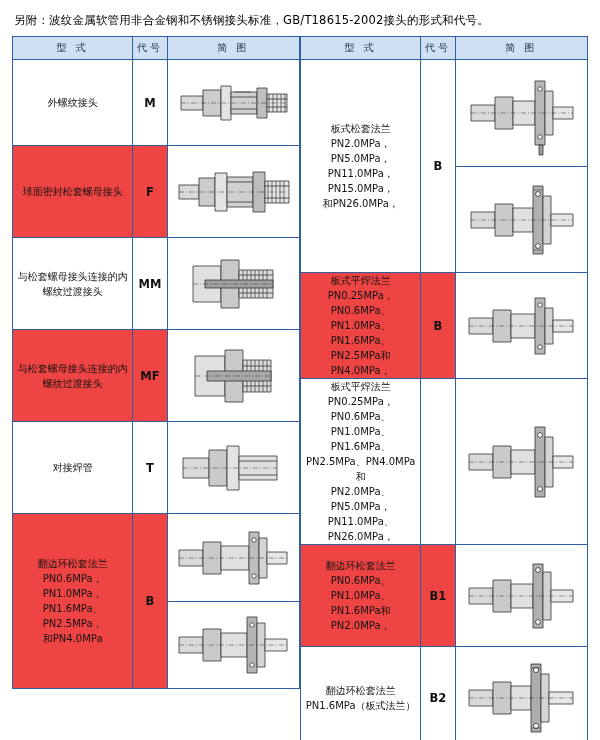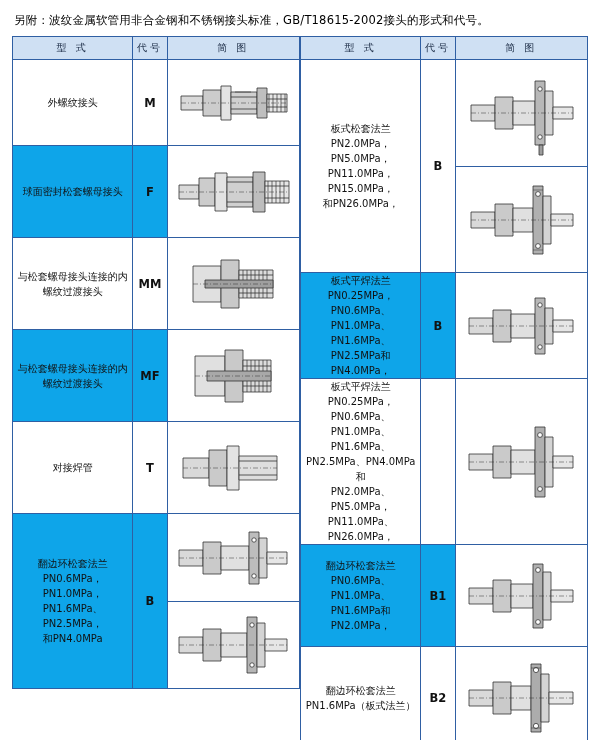--- a/index.html
+++ b/index.html
@@ -79,21 +79,21 @@
   td.code {
     font-size: 11.5px;
     font-weight: bold;
     color: #111;
   }
   td.pic {
     background: #ffffff;
     padding: 0;
   }
   .tint {
-    background: #0ea5e9;
+    background: #ef4444;
   }
   .figwrap {
     display: flex;
     align-items: center;
     justify-content: center;
     height: 100%;
   }
   svg { display: block; }
 </style>
 </head>

